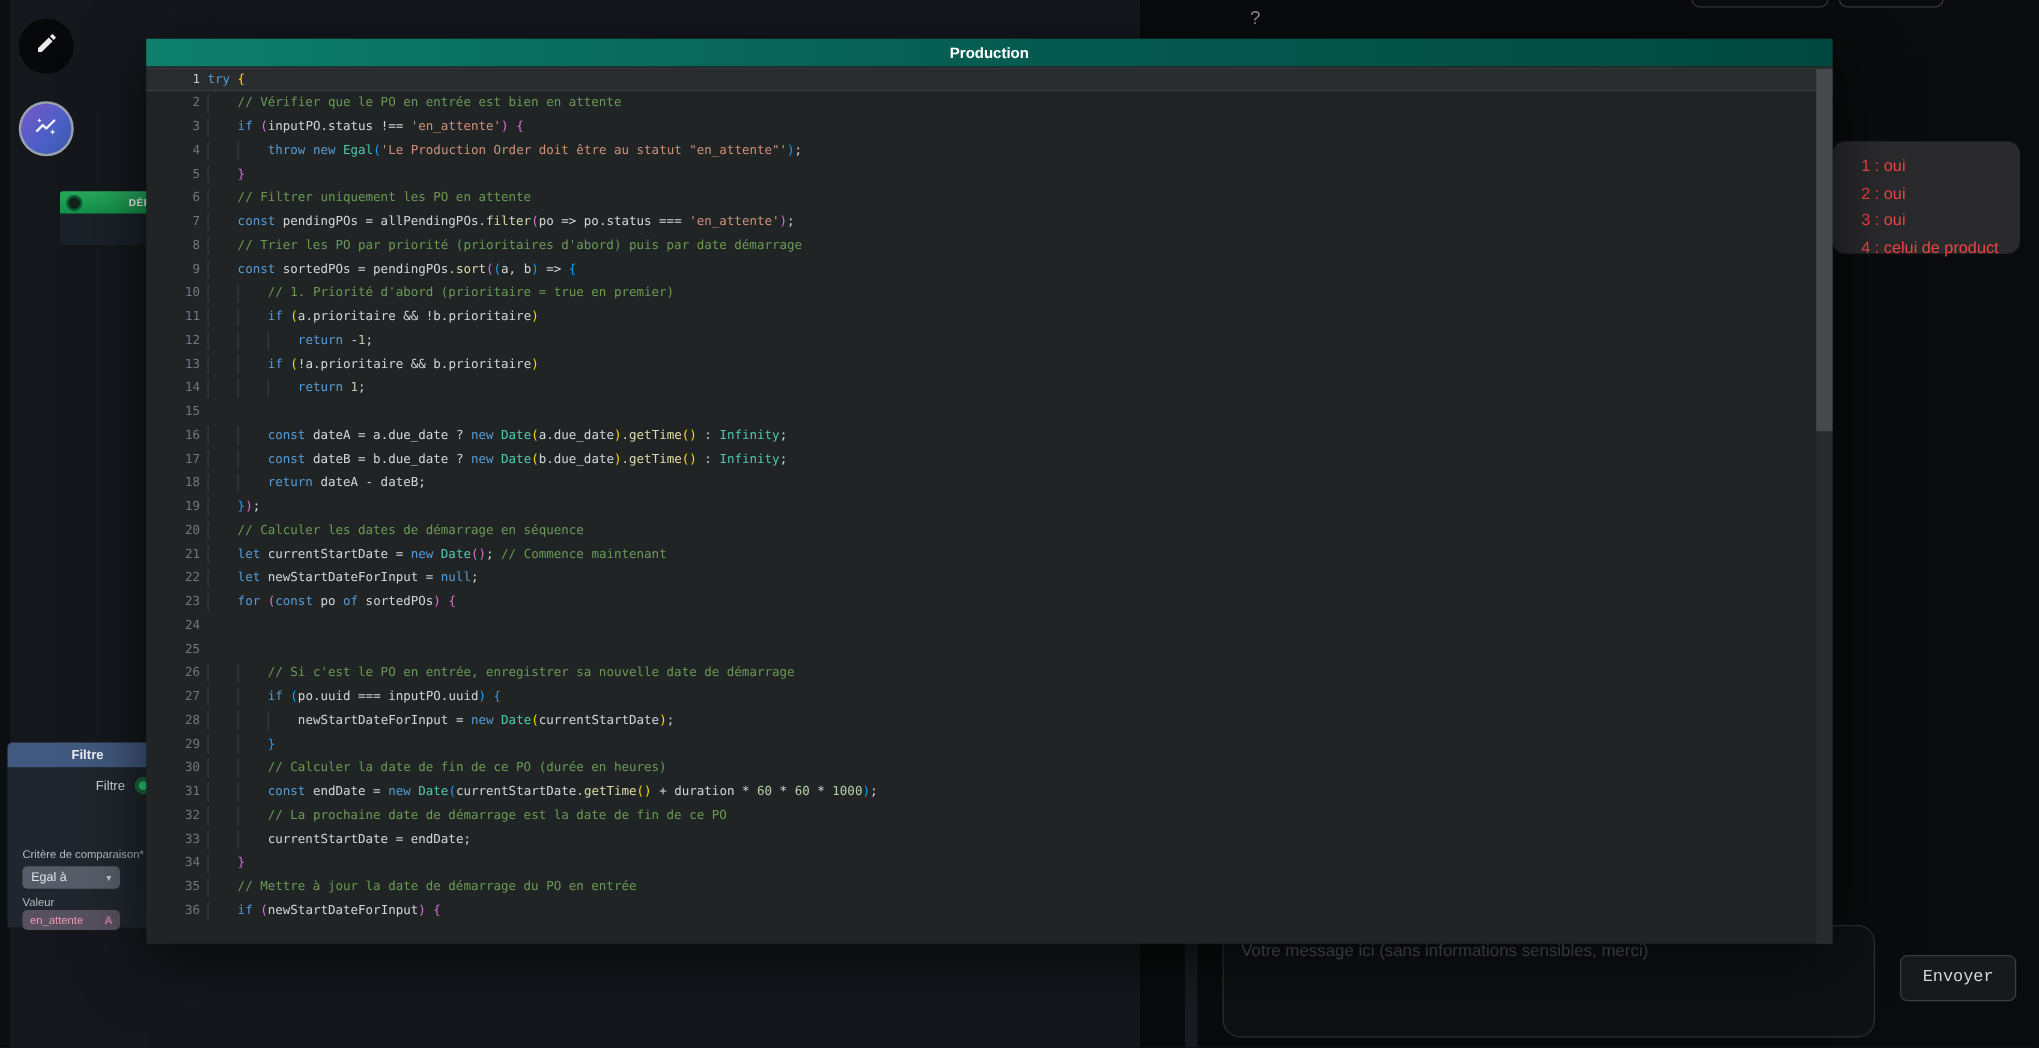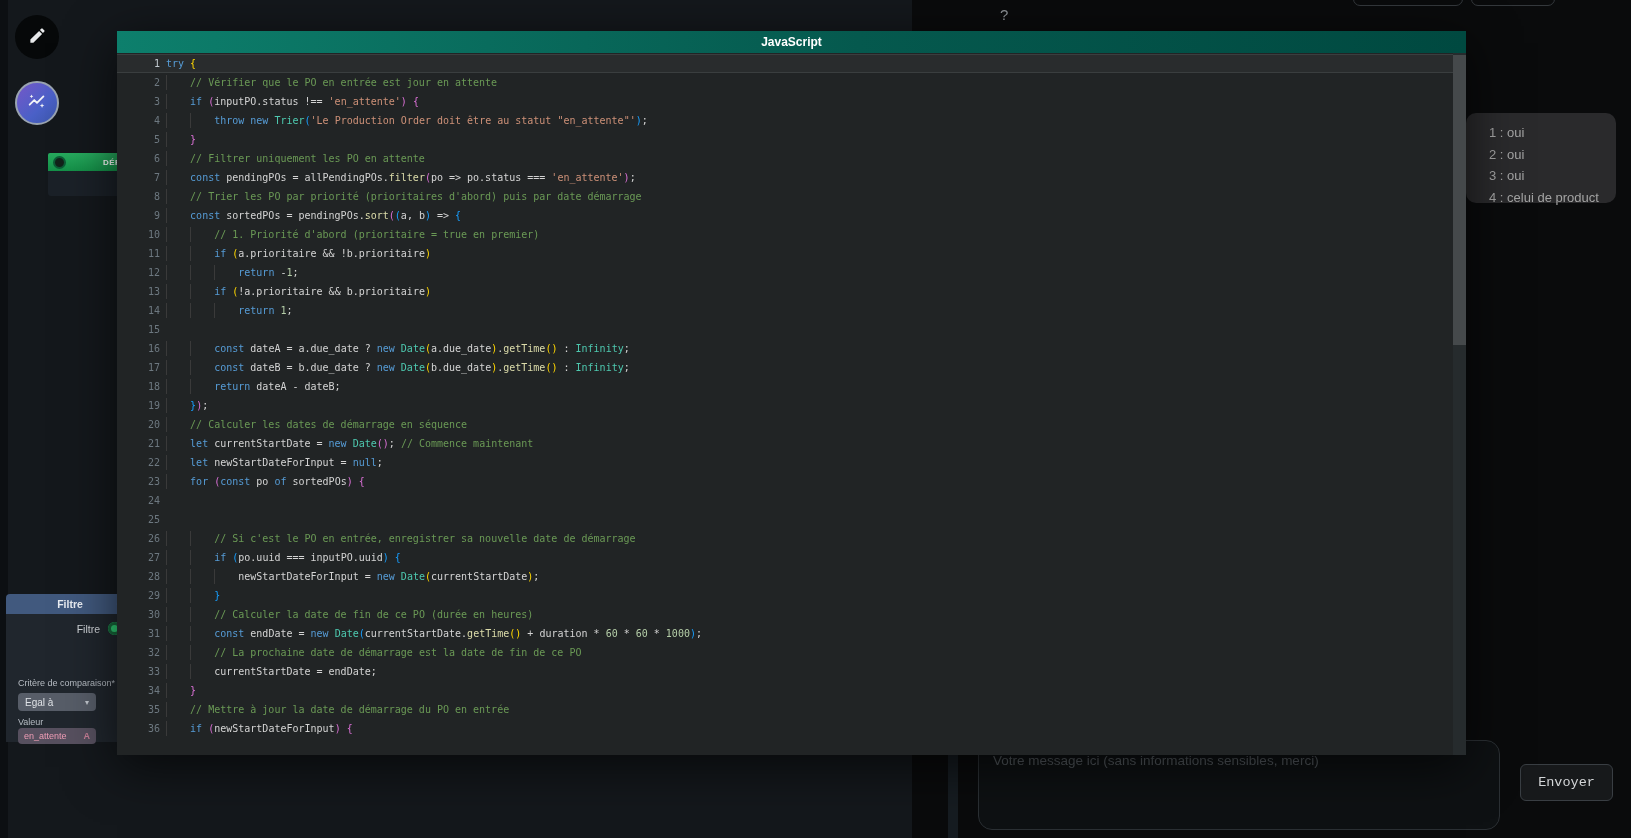--- a/index.html
+++ b/index.html
@@ -42,21 +42,21 @@
   .fp-a{color:#c97f97;font-size:9px;font-weight:700}
 
   
   .chat{position:absolute;left:912px;top:0;width:719px;height:838px;background:#0a0b0c}
   .help{position:absolute;left:88px;top:6px;color:#8d9296;font-size:15px;cursor:pointer}
   .topbtn1{position:absolute;left:441px;top:-18px;width:110px;height:24px;border:1px solid #34383c;
            border-radius:7px;background:transparent}
   .topbtn2{position:absolute;left:559px;top:-18px;width:84px;height:24px;border:1px solid #34383c;
            border-radius:7px;background:transparent}
   .bubble{position:absolute;left:554px;top:113px;width:150px;height:90px;background:#2a2a2c;border-radius:10px;
-          padding:9px 0 0 23px;box-sizing:border-box;color:#a3a3a3;font-size:13px;line-height:21.5px;white-space:nowrap}
+          padding:9px 0 0 23px;box-sizing:border-box;color:#ef4444;font-size:13px;line-height:21.5px;white-space:nowrap}
   .edge-strip{position:absolute;left:36px;top:753px;width:10px;height:85px;background:#161c21}
   .chat textarea{position:absolute;left:66px;top:740px;width:522px;height:90px;box-sizing:border-box;
                  background:#0e1113;border:1px solid #2b3034;border-radius:14px;padding:12px 14px;
                  color:#aab0b5;font-size:13.5px;resize:none;font-family:"Liberation Sans",sans-serif;outline:none}
   .chat textarea::placeholder{color:#545a5f}
   .send{position:absolute;left:608px;top:764px;width:93px;height:37px;background:#17191b;border:1px solid #393e43;
         border-radius:6px;color:#d3d5d7;font-size:13.5px;cursor:pointer;font-family:Liberation Mono, monospace}
 
   
   .modal{position:absolute;left:117px;top:31px;width:1349px;height:724px;background:#212425;z-index:30;
@@ -142,39 +142,39 @@
   </div>
 
   <div class="edge-strip"></div>
 
   <textarea placeholder="Votre message ici (sans informations sensibles, merci)" style=""></textarea>
   <button class="send">Envoyer</button>
 </div>
 
 <div class="modal">
   <div class="modal-header">
-    <span class="modal-title">JavaScript</span>
+    <span class="modal-title">Production</span>
   </div>
   <div class="editor">
     <div>
         <div class="crow active">
           <span class="lnum">1</span>
           <span class="ltext"><span style="color:#569cd6">try</span> <span style="color:#ffd700">{</span></span>
         </div>
         <div class="crow">
           <span class="lnum">2</span>
-          <span class="ltext"><span class="ind">    </span><span style="color:#6a9955">// Vérifier que le PO en entrée est jour en attente</span></span>
+          <span class="ltext"><span class="ind">    </span><span style="color:#6a9955">// Vérifier que le PO en entrée est bien en attente</span></span>
         </div>
         <div class="crow">
           <span class="lnum">3</span>
           <span class="ltext"><span class="ind">    </span><span style="color:#569cd6">if</span> <span style="color:#da70d6">(</span>inputPO.status !== <span style="color:#ce9178">'en_attente'</span><span style="color:#da70d6">)</span> <span style="color:#da70d6">{</span></span>
         </div>
         <div class="crow">
           <span class="lnum">4</span>
-          <span class="ltext"><span class="ind">    </span><span class="ind">    </span><span style="color:#569cd6">throw</span> <span style="color:#569cd6">new</span> <span style="color:#4ec9b0">Trier</span><span style="color:#179fff">(</span><span style="color:#ce9178">'Le Production Order doit être au statut "en_attente"'</span><span style="color:#179fff">)</span>;</span>
+          <span class="ltext"><span class="ind">    </span><span class="ind">    </span><span style="color:#569cd6">throw</span> <span style="color:#569cd6">new</span> <span style="color:#4ec9b0">Egal</span><span style="color:#179fff">(</span><span style="color:#ce9178">'Le Production Order doit être au statut "en_attente"'</span><span style="color:#179fff">)</span>;</span>
         </div>
         <div class="crow">
           <span class="lnum">5</span>
           <span class="ltext"><span class="ind">    </span><span style="color:#da70d6">}</span></span>
         </div>
         <div class="crow">
           <span class="lnum">6</span>
           <span class="ltext"><span class="ind">    </span><span style="color:#6a9955">// Filtrer uniquement les PO en attente</span></span>
         </div>
         <div class="crow">

